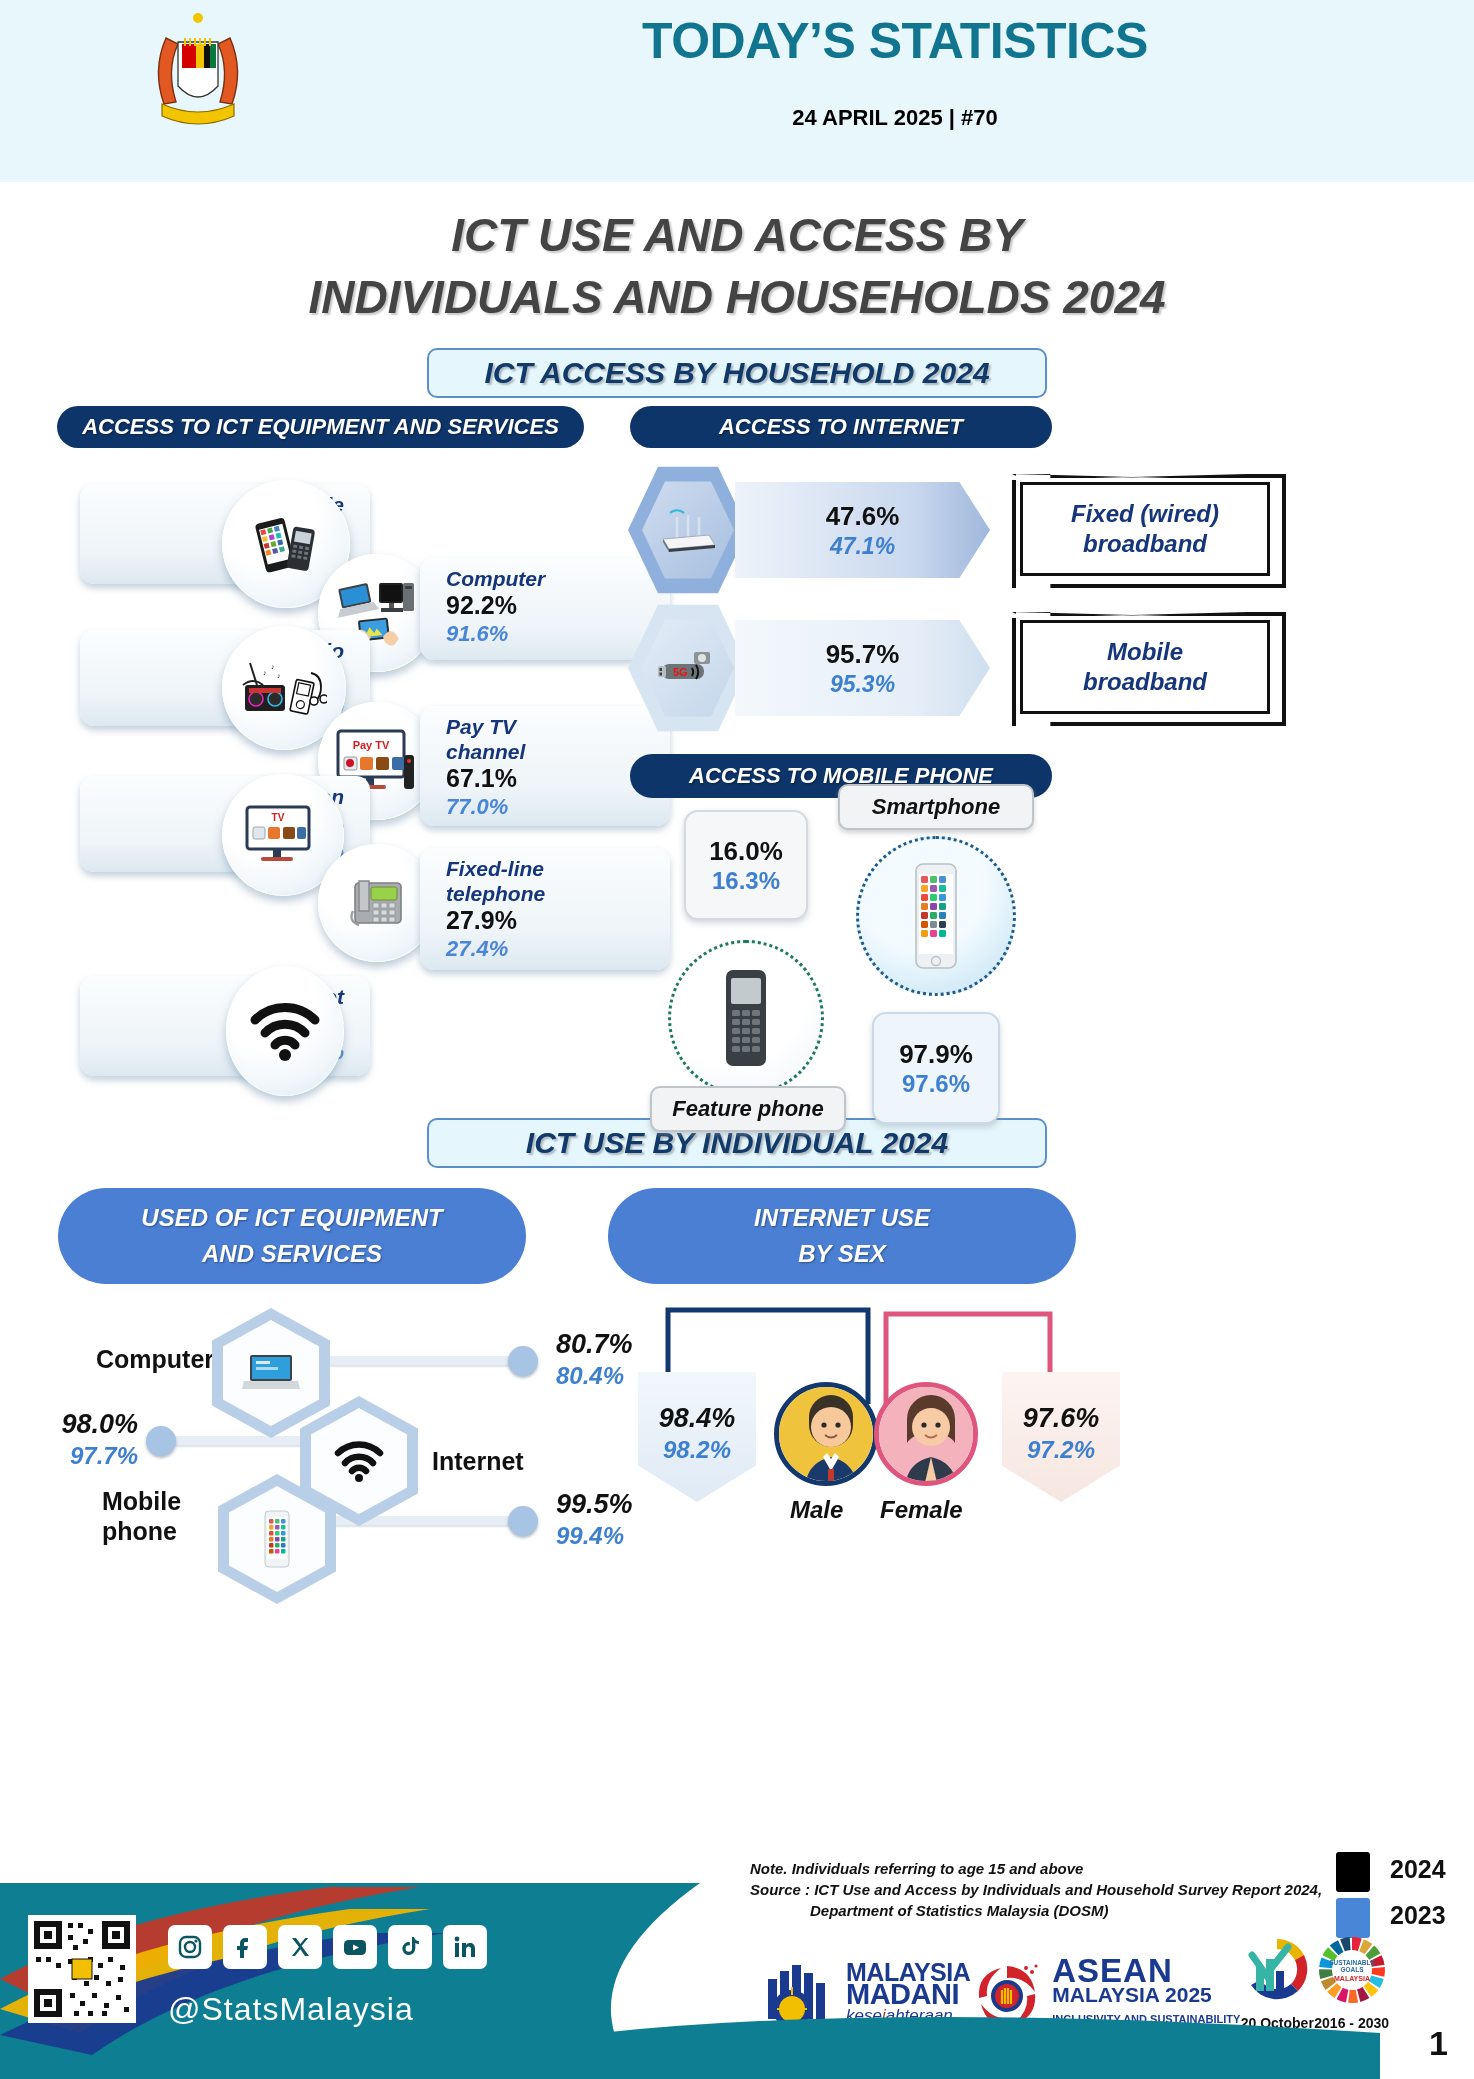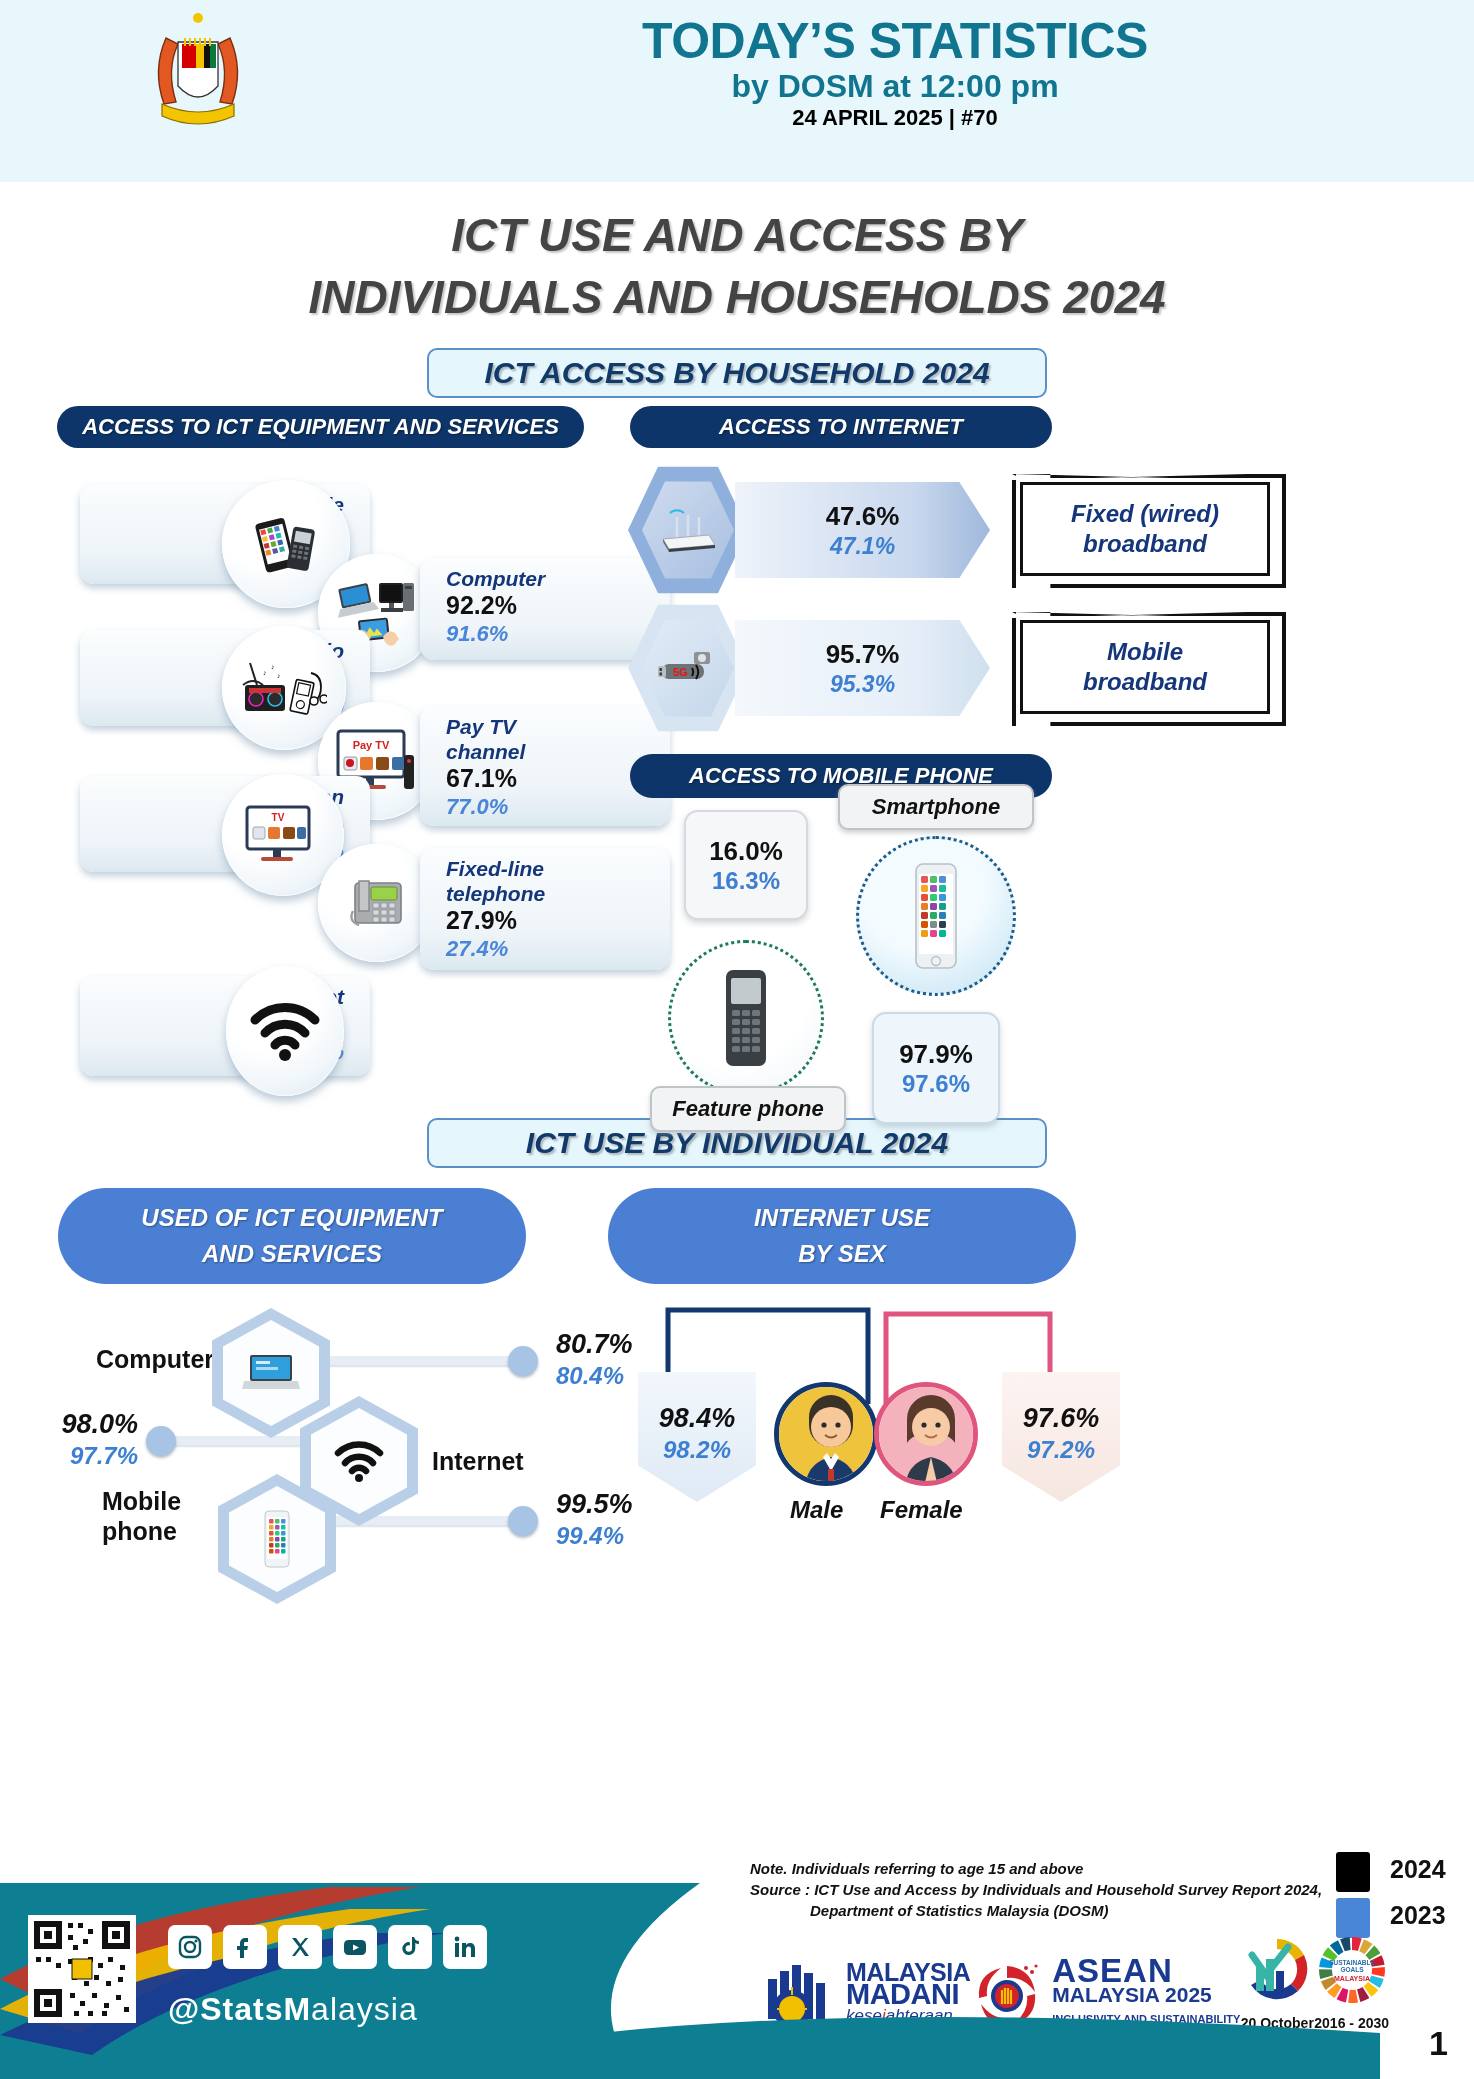--- a/index.html
+++ b/index.html
@@ -227,21 +227,21 @@
   .legend-sq{position:absolute;width:34px;height:40px;border-radius:3px;}
   .legend-tx{position:absolute;font-size:25px;font-weight:bold;color:#111;}
 
   
   .footer{position:absolute;left:0;bottom:0;width:1474px;height:196px;overflow:hidden;}
   .qr{position:absolute;left:28px;top:32px;width:108px;height:108px;background:#fff;}
   .social{position:absolute;left:168px;top:42px;display:flex;gap:11px;}
   .sic{width:44px;height:44px;background:#fff;border-radius:7px;
        display:flex;align-items:center;justify-content:center;color:#0b5563;}
   .handle{position:absolute;left:168px;top:108px;color:#fff;font-size:32px;letter-spacing:1px;}
-  .handle b{font-weight:bold;}
+  .handle b{font-weight:normal;}
   .pagenum{position:absolute;right:26px;bottom:16px;color:#111;font-size:34px;font-weight:bold;}
   .logos{position:absolute;left:760px;bottom:48px;display:flex;align-items:flex-end;}
   .logocap{font-size:14px;font-weight:bold;text-align:center;color:#111;margin-top:4px;}
 </style>
 </head>
 <body>
 
 <div class="header">
   <div class="crest">
     <svg viewBox="0 0 120 130">
@@ -258,21 +258,20 @@
           <rect x="51" y="30" width="2" height="8"></rect>
         <rect x="56" y="30" width="2" height="8"></rect>
           <rect x="61" y="30" width="2" height="8"></rect>
         <rect x="66" y="30" width="2" height="8"></rect>
           <rect x="71" y="30" width="2" height="8"></rect>
       </g>
       <path d="M24 96 Q60 112 96 96 L96 108 Q60 124 24 108 Z" fill="#f2c500" stroke="#8a6b00" stroke-width="1.2"></path>
     </svg>
   </div>
   <div class="hdr-title">TODAY’S STATISTICS</div>
-  <div class="hdr-sub">by DOSM at 12:00 pm</div>
   <div class="hdr-date">24 APRIL 2025   |   #70</div>
 </div>
 
 <div class="main-title">
   <div>ICT USE AND ACCESS BY</div>
   <div>INDIVIDUALS AND HOUSEHOLDS 2024</div>
 </div>
 
 <div class="sec-banner">ICT ACCESS BY HOUSEHOLD 2024</div>
 

